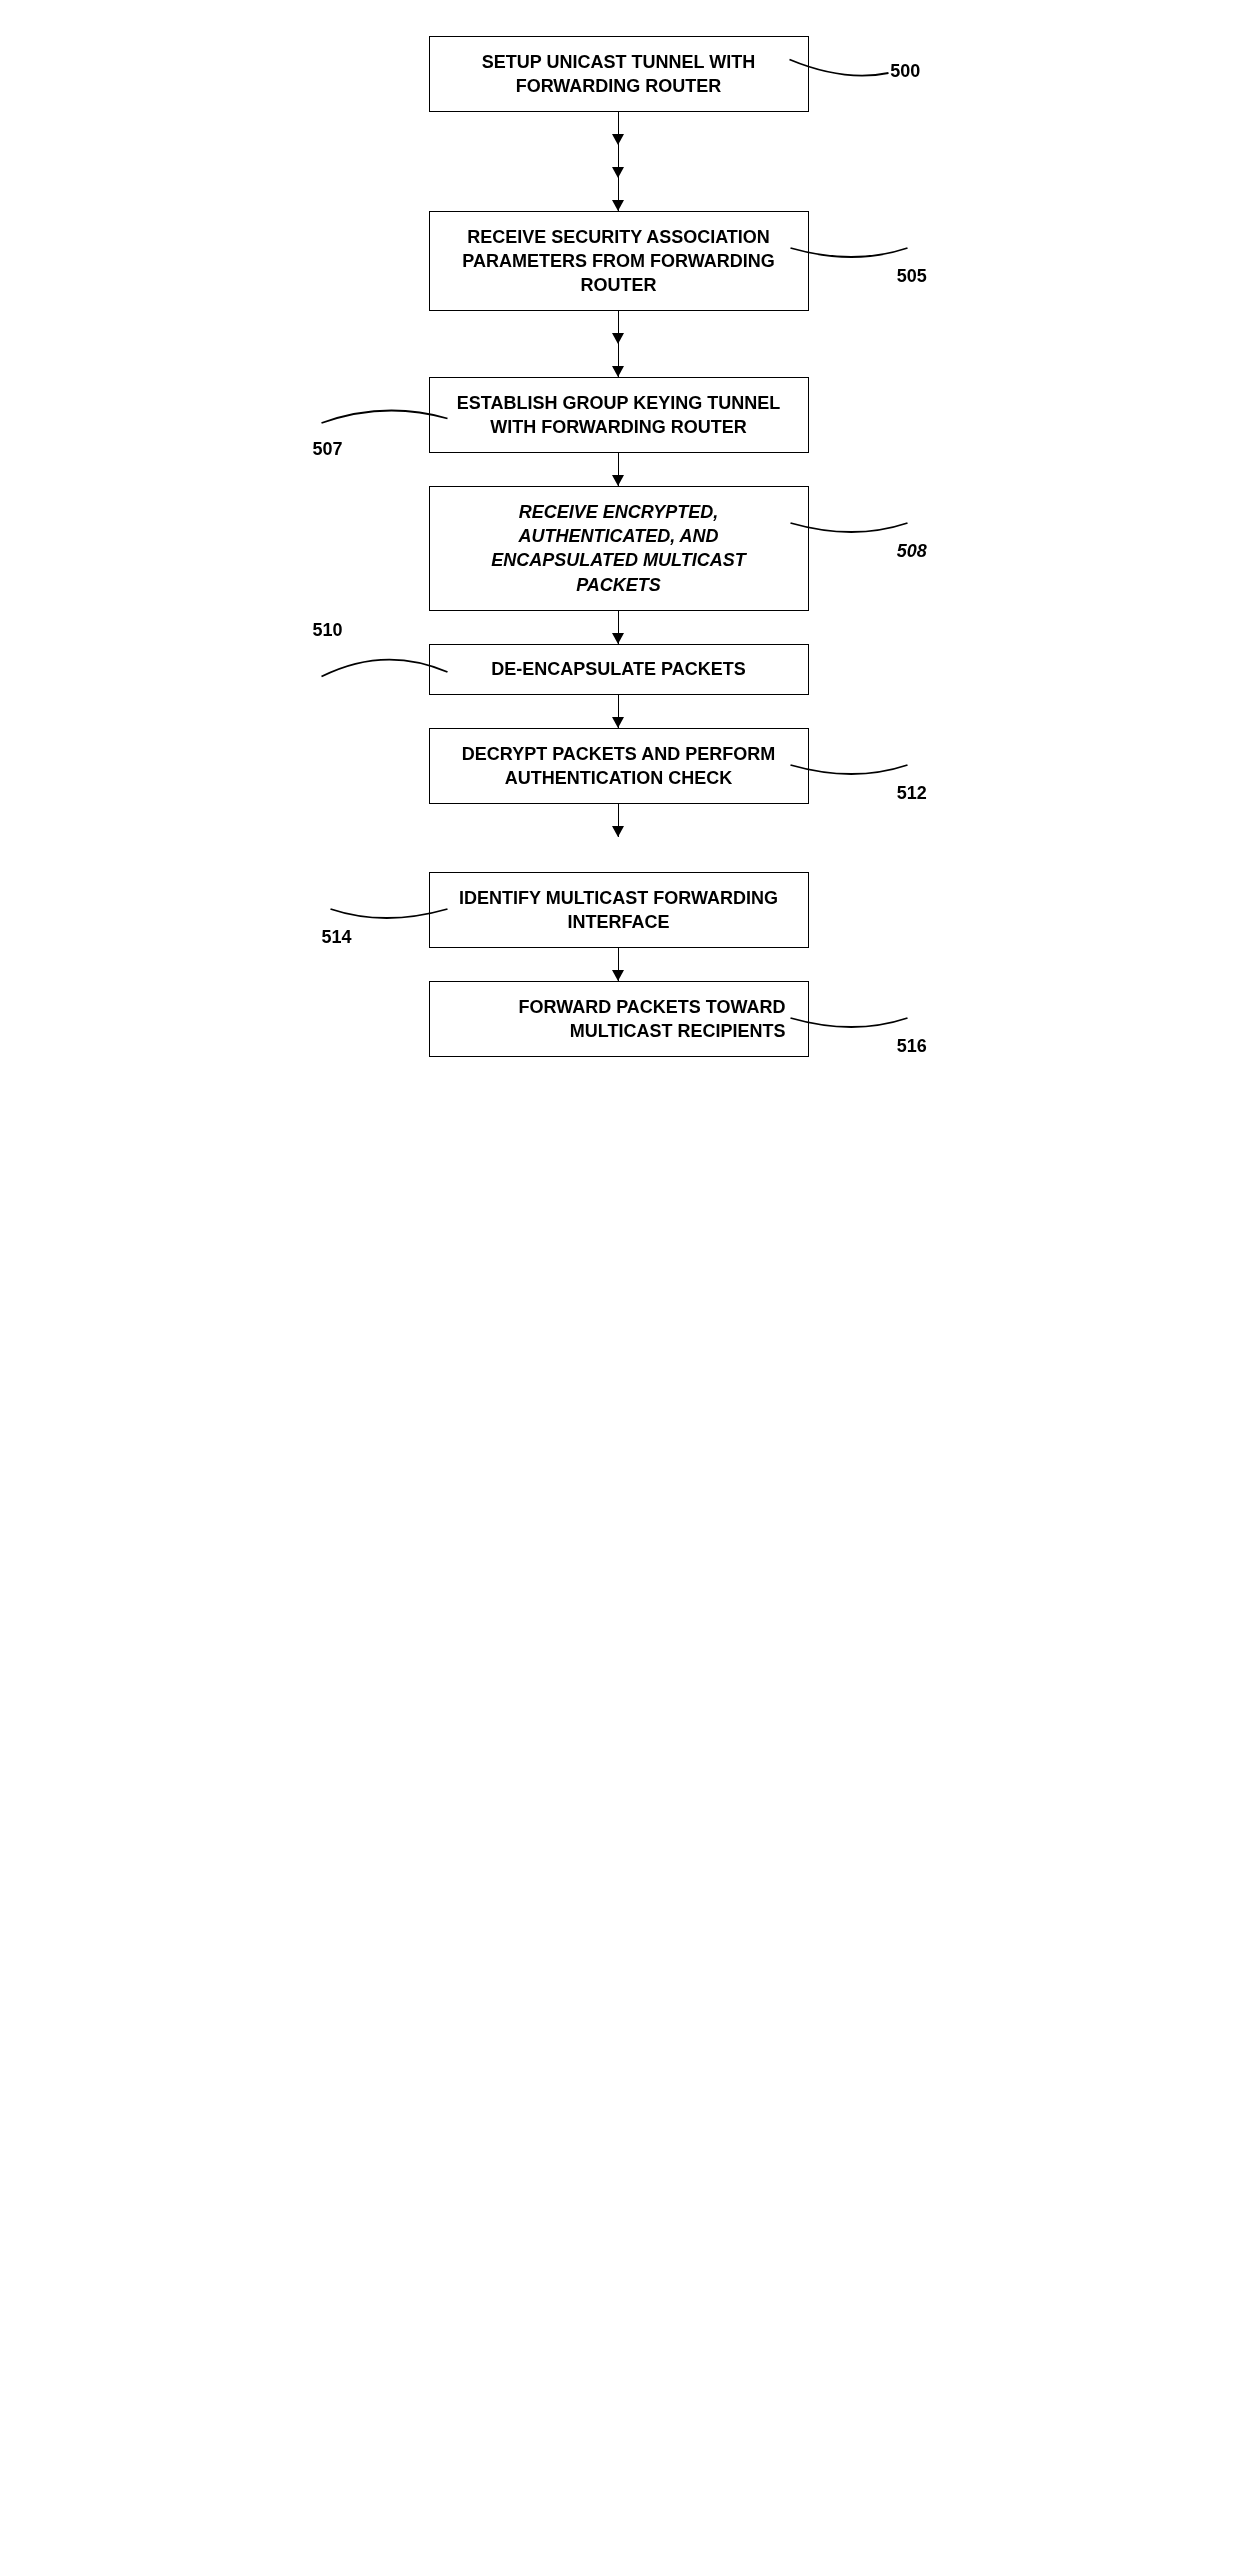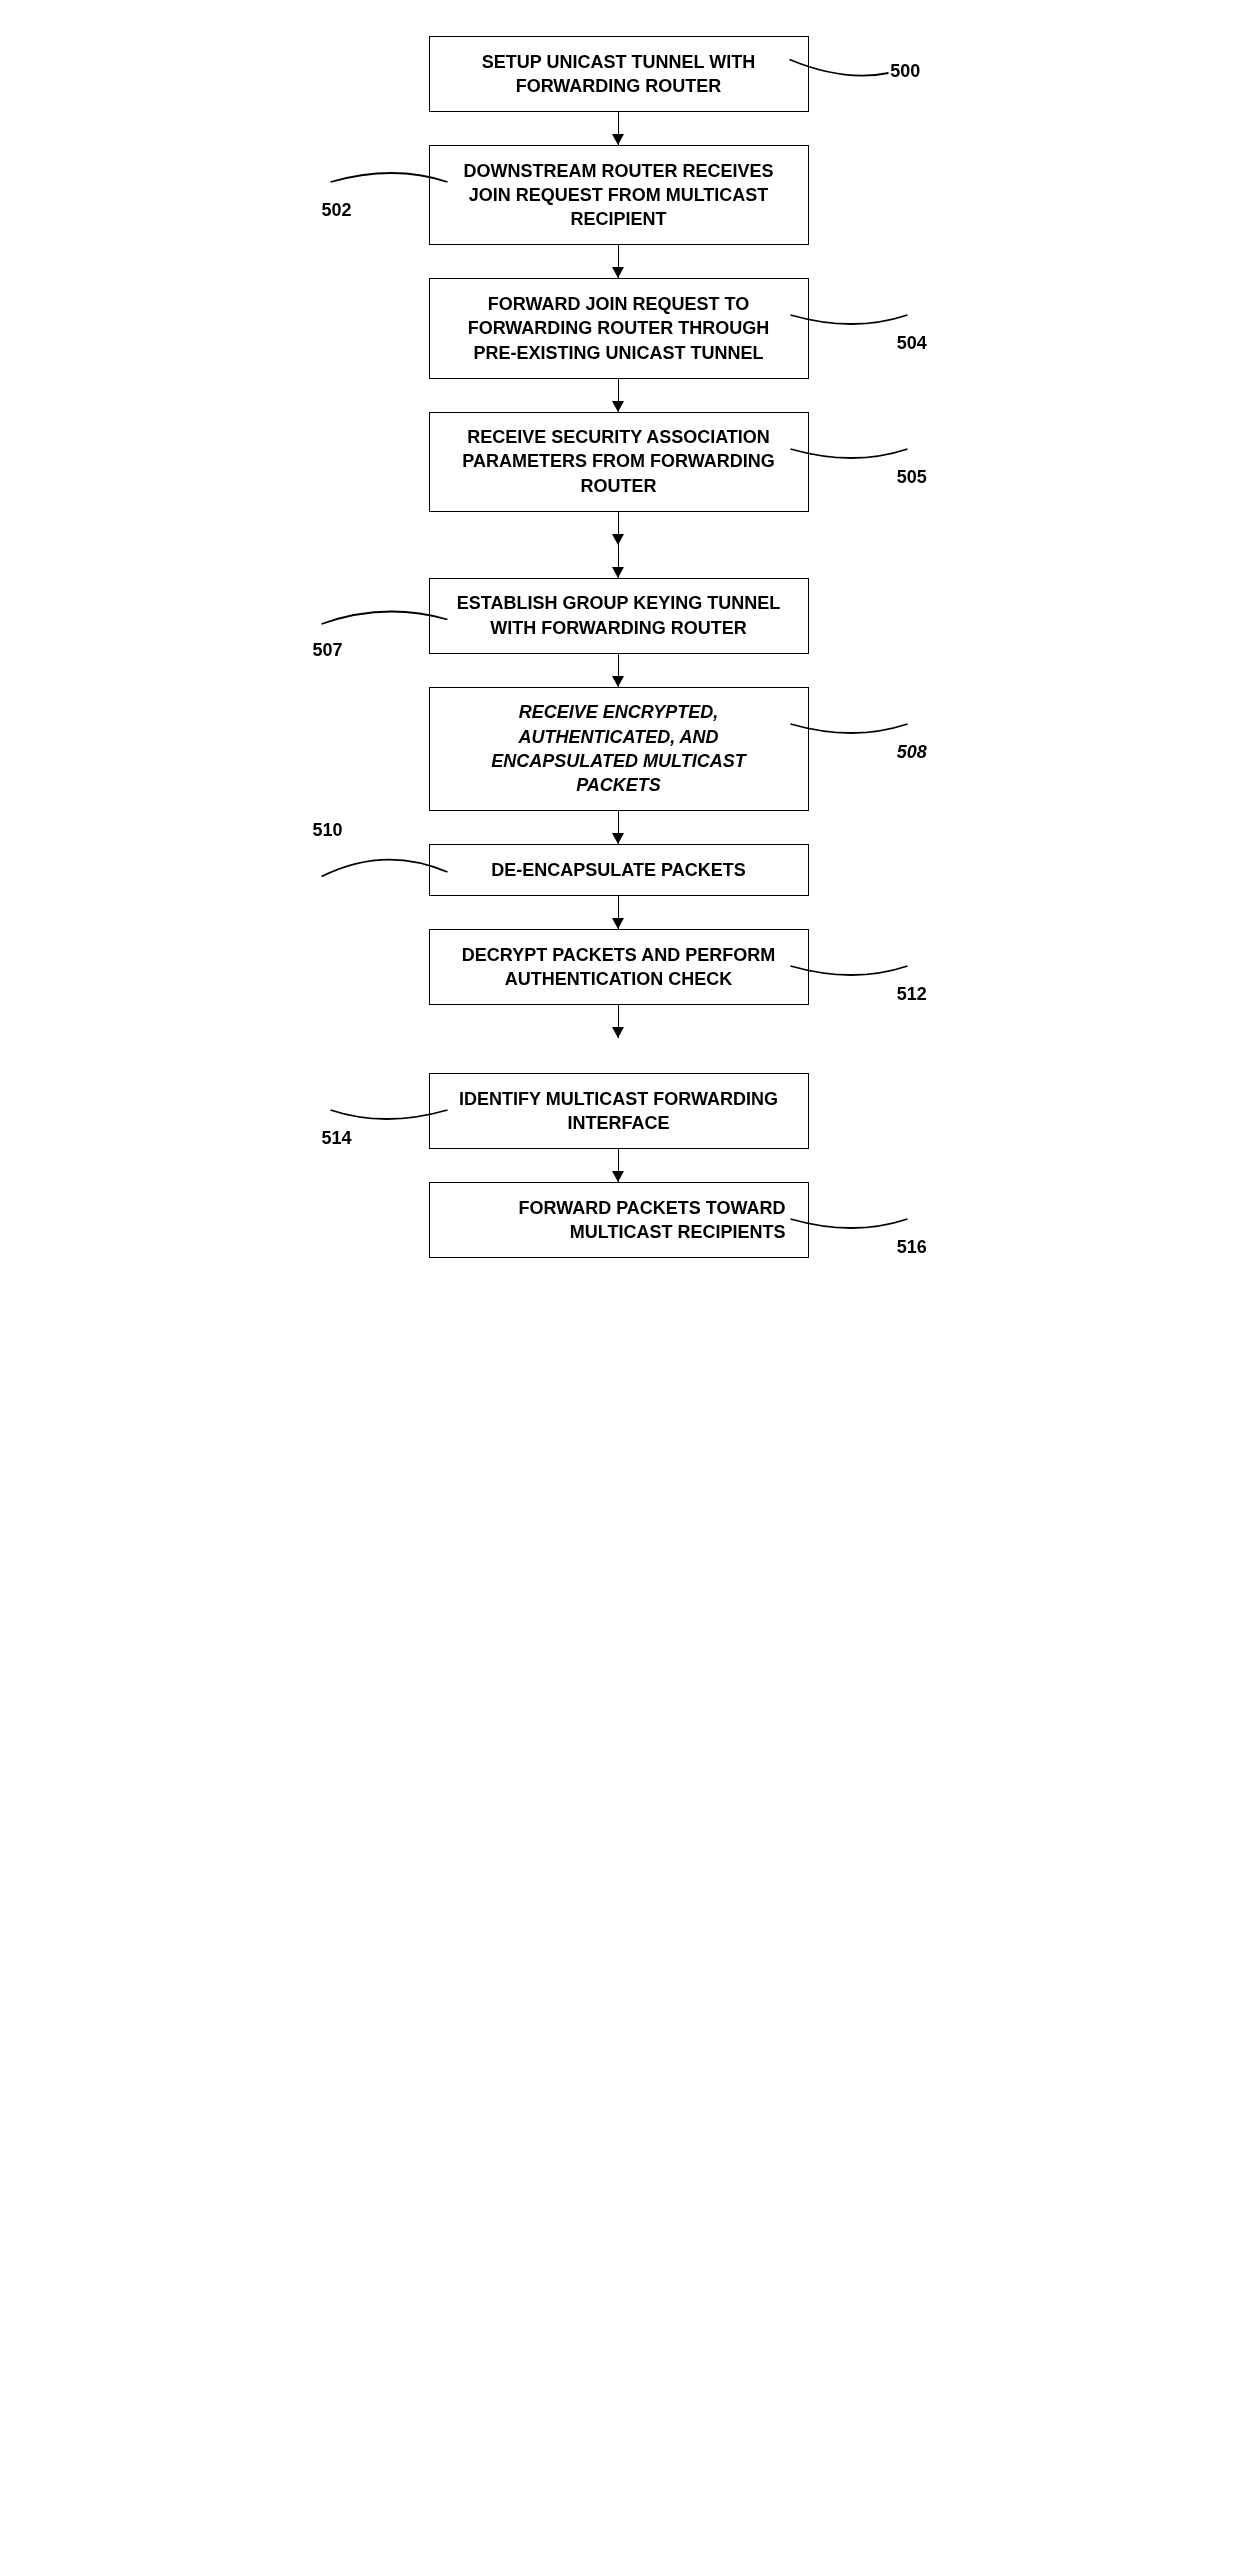--- a/index.html
+++ b/index.html
@@ -69,41 +69,23 @@
       
       <svg style="position:absolute; right:-99px; top:-9px; width:118px; height:63px; overflow:visible;font-size:20px" viewBox="0 0 130 70" width="118" height="63">
         <path d="M 0,35 Q 60,60 110,50" fill="none" stroke="#000" stroke-width="2"></path>
         <text x="112" y="54" font-size="20" font-weight="bold" font-family="Arial">500</text>
       </svg>
     </div>
   </div>
 
   <div class="arrow-down"></div>
 
-  <div class="flow-step">
-    <div class="box" style="position:relative;">
-      <span>DOWNSTREAM ROUTER RECEIVES JOIN REQUEST FROM MULTICAST RECIPIENT</span>
-      <svg style="position:absolute; left:-109px; top:9px; width:127px; height:54px; overflow:visible;font-size:20px" viewBox="0 0 140 60" width="127" height="54">
-        <path d="M 140,30 Q 80,10 10,30" fill="none" stroke="#000" stroke-width="2"></path>
-        <text x="0" y="68" font-size="20" font-weight="bold" font-family="Arial">502</text>
-      </svg>
-    </div>
-  </div>
 
   <div class="arrow-down"></div>
 
-  <div class="flow-step">
-    <div class="box" style="position:relative;">
-      <span>FORWARD JOIN REQUEST TO FORWARDING ROUTER THROUGH PRE-EXISTING UNICAST TUNNEL</span>
-      <svg style="position:absolute; right:-109px; top:9px; width:127px; height:54px; overflow:visible;font-size:20px" viewBox="0 0 140 60" width="127" height="54">
-        <path d="M 0,30 Q 70,50 130,30" fill="none" stroke="#000" stroke-width="2"></path>
-        <text x="118" y="68" font-size="20" font-weight="bold" font-family="Arial">504</text>
-      </svg>
-    </div>
-  </div>
 
   <div class="arrow-down"></div>
 
   <div class="flow-step">
     <div class="box" style="position:relative;">
       <span>RECEIVE SECURITY ASSOCIATION PARAMETERS FROM FORWARDING ROUTER</span>
       <svg style="position:absolute; right:-109px; top:9px; width:127px; height:54px; overflow:visible;font-size:20px" viewBox="0 0 140 60" width="127" height="54">
         <path d="M 0,30 Q 70,50 130,30" fill="none" stroke="#000" stroke-width="2"></path>
         <text x="118" y="68" font-size="20" font-weight="bold" font-family="Arial">505</text>
       </svg>

